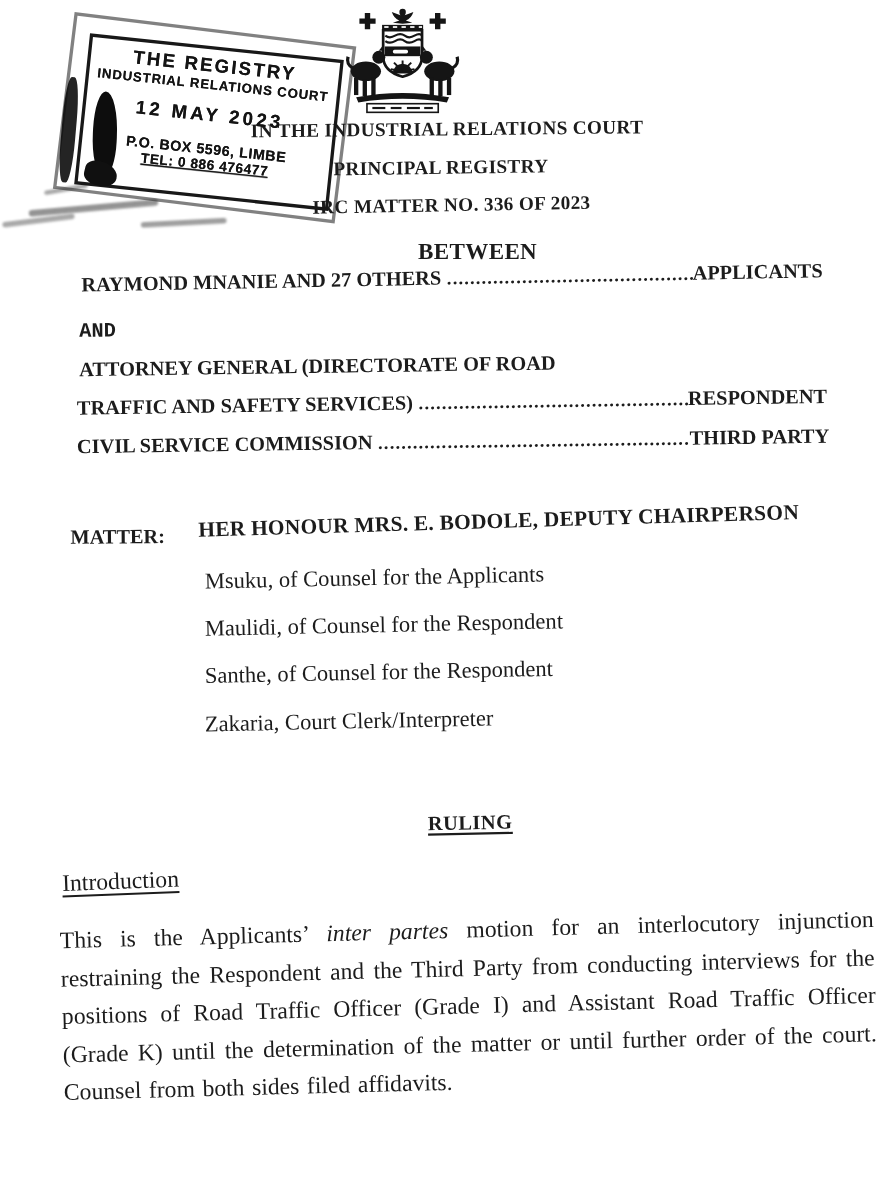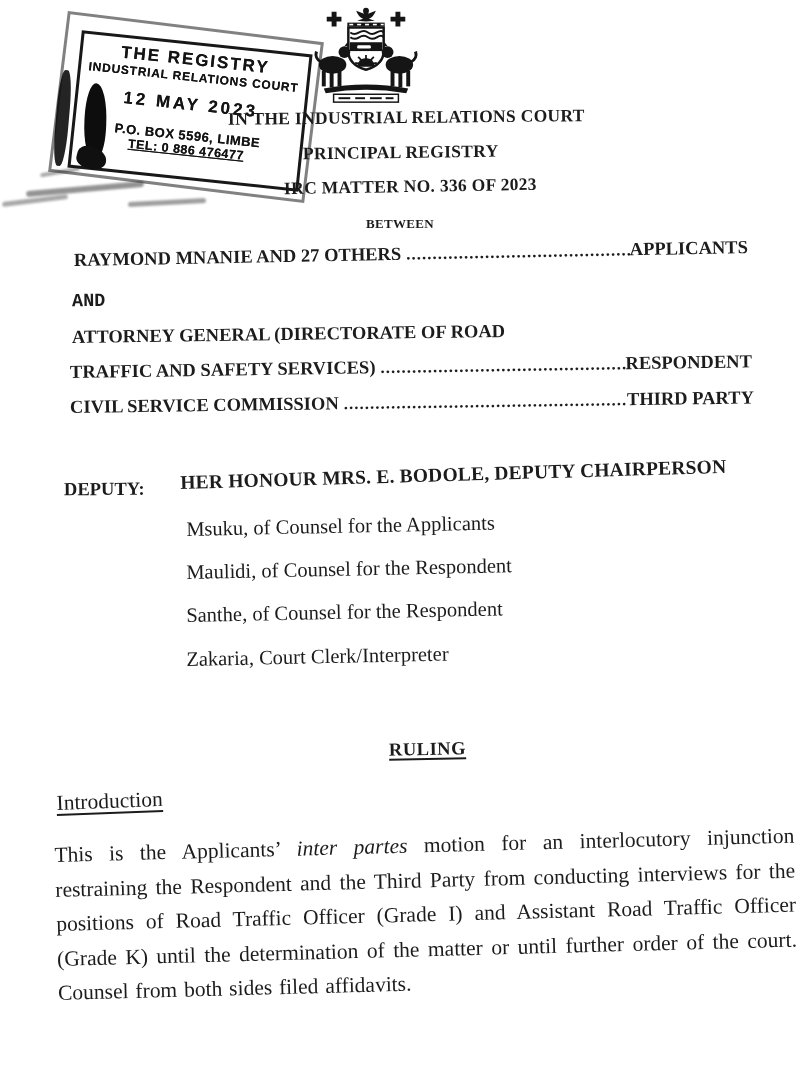--- a/index.html
+++ b/index.html
@@ -38,21 +38,21 @@
   .sm1{left:26px;top:186px;width:118px;height:6px;opacity:.5;transform:rotate(-5deg);}
   .sm2{left:2px;top:198px;width:66px;height:5px;opacity:.4;transform:rotate(-7deg);}
   .sm3{left:128px;top:200px;width:78px;height:5px;opacity:.45;transform:rotate(-3deg);}
   .sm4{left:40px;top:170px;width:40px;height:4px;opacity:.4;transform:rotate(-10deg);}
   
   .arms{left:312px;top:5px;width:108px;height:100px;z-index:1;}
   
   .h-court{left:228px;top:107px;font-size:17.5px;letter-spacing:.3px;transform:rotate(-.6deg);z-index:1;}
   .h-registry{left:303px;top:142px;font-size:17.5px;letter-spacing:.3px;transform:rotate(-.8deg);z-index:1;}
   .h-matter{left:284px;top:176px;font-size:17.5px;letter-spacing:.3px;transform:rotate(-1deg);z-index:1;}
-  .h-between{left:366px;top:216px;font-size:13px;letter-spacing:.3px;}
+  .h-between{left:380px;top:216px;font-size:21px;letter-spacing:.3px;}
   
   .prow{display:flex;align-items:baseline;font-weight:bold;font-size:18.5px;transform-origin:0 50%;}
   .pdots{flex:1;overflow:hidden;white-space:nowrap;padding:0 5px;letter-spacing:1px;font-size:17px;}
   .plabel{white-space:nowrap;}
   .r-app{left:74px;top:250px;width:674px;transform:rotate(-1.1deg);}
   .r-and{left:72px;top:291px;font-size:18.5px;transform:rotate(-.5deg);font-family:Liberation Mono, monospace;}
   .r-resp1{left:72px;top:327px;font-size:18.5px;transform:rotate(-.8deg);transform-origin:0 50%;}
   .r-resp2{left:70px;top:362px;width:682px;transform:rotate(-.9deg);}
   .r-third{left:70px;top:397px;width:684px;transform:rotate(-.8deg);}
   
@@ -162,21 +162,21 @@
     <span class="pname">TRAFFIC AND SAFETY SERVICES)</span>
     <span class="pdots">................................................................</span>
     <span class="plabel">RESPONDENT</span>
   </div>
   <div class="abs prow r-third">
     <span class="pname">CIVIL SERVICE COMMISSION</span>
     <span class="pdots">................................................................</span>
     <span class="plabel">THIRD PARTY</span>
   </div>
 
-  <div class="abs c-label b">DEPUTY:</div>
+  <div class="abs c-label b">MATTER:</div>
   <div class="abs c-chair b">HER HONOUR MRS. E. BODOLE, DEPUTY CHAIRPERSON</div>
   <div class="abs c-member c-m0">Msuku, of Counsel for the Applicants</div>
   <div class="abs c-member c-m1">Maulidi, of Counsel for the Respondent</div>
   <div class="abs c-member c-m2">Santhe, of Counsel for the Respondent</div>
   <div class="abs c-member c-m3">Zakaria, Court Clerk/Interpreter</div>
 
   <div class="abs ruling-head b">RULING</div>
   <div class="abs intro-head">Introduction</div>
   <div class="abs body-para"><span>This is the Applicants’ </span><span class="it">inter partes</span><span> motion for an interlocutory injunction restraining the Respondent and the Third Party from conducting interviews for the positions of Road Traffic Officer (Grade I) and Assistant Road Traffic Officer (Grade K) until the determination of the matter or until further order of the court. Counsel from both sides filed affidavits.</span></div>
 

